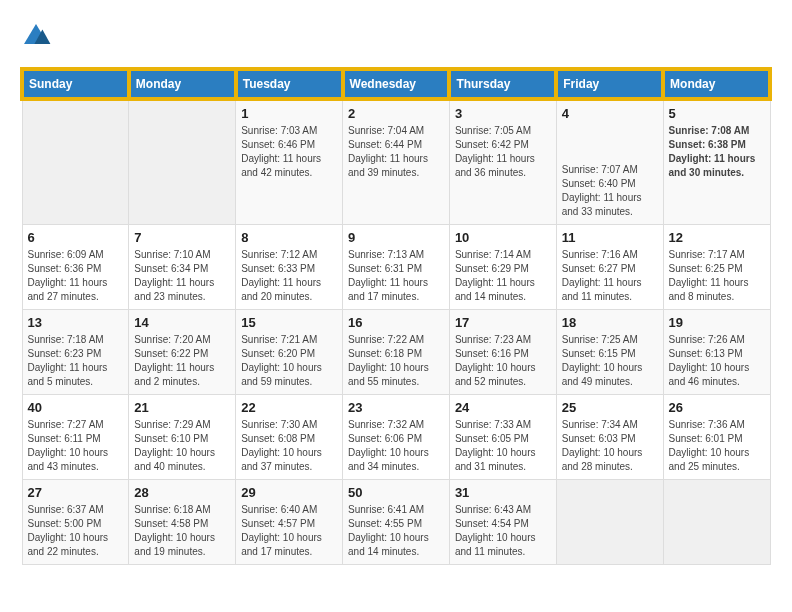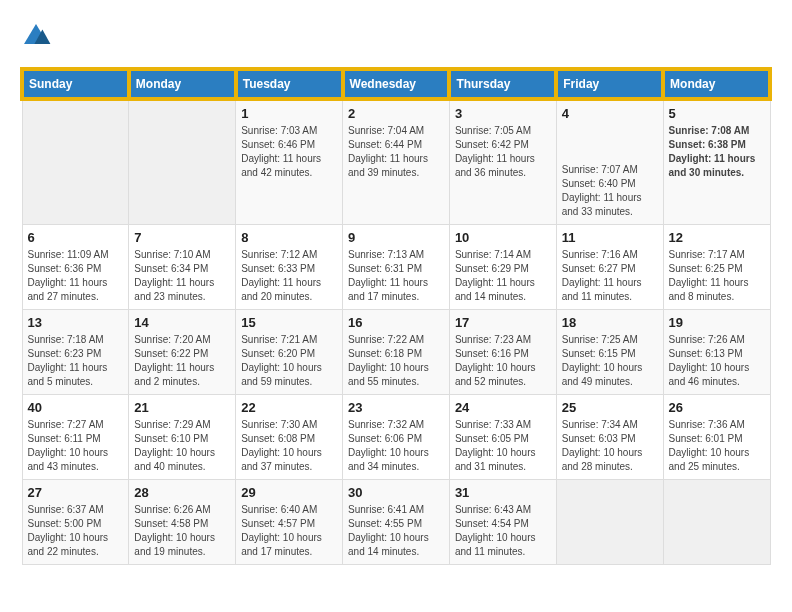--- a/index.html
+++ b/index.html
@@ -150,21 +150,21 @@
         <td>
           <div class="day-number">5</div>
           <div class="day-info" style="white-space: pre-line; font-weight: bold;">Sunrise: 7:08 AM
 Sunset: 6:38 PM
 Daylight: 11 hours and 30 minutes.</div>
         </td>
       </tr>
       <tr>
         <td>
           <div class="day-number">6</div>
-          <div class="day-info" style="white-space: pre-line;">Sunrise: 11:09 AM
+          <div class="day-info" style="white-space: pre-line;">Sunrise: 6:09 AM
 Sunset: 6:36 PM
 Daylight: 11 hours and 27 minutes.</div>
         </td>
         <td>
           <div class="day-number">7</div>
           <div class="day-info" style="white-space: pre-line;">Sunrise: 7:10 AM
 Sunset: 6:34 PM
 Daylight: 11 hours and 23 minutes.</div>
         </td>
         <td>
@@ -288,32 +288,32 @@
       </tr>
       <tr>
         <td>
           <div class="day-number">27</div>
           <div class="day-info" style="white-space: pre-line;">Sunrise: 6:37 AM
 Sunset: 5:00 PM
 Daylight: 10 hours and 22 minutes.</div>
         </td>
         <td>
           <div class="day-number">28</div>
-          <div class="day-info" style="white-space: pre-line;">Sunrise: 6:26 AM
+          <div class="day-info" style="white-space: pre-line;">Sunrise: 6:18 AM
 Sunset: 4:58 PM
 Daylight: 10 hours and 19 minutes.</div>
         </td>
         <td>
           <div class="day-number">29</div>
           <div class="day-info" style="white-space: pre-line;">Sunrise: 6:40 AM
 Sunset: 4:57 PM
 Daylight: 10 hours and 17 minutes.</div>
         </td>
         <td>
-          <div class="day-number">30</div>
+          <div class="day-number">50</div>
           <div class="day-info" style="white-space: pre-line;">Sunrise: 6:41 AM
 Sunset: 4:55 PM
 Daylight: 10 hours and 14 minutes.</div>
         </td>
         <td>
           <div class="day-number">31</div>
           <div class="day-info" style="white-space: pre-line;">Sunrise: 6:43 AM
 Sunset: 4:54 PM
 Daylight: 10 hours and 11 minutes.</div>
         </td>

